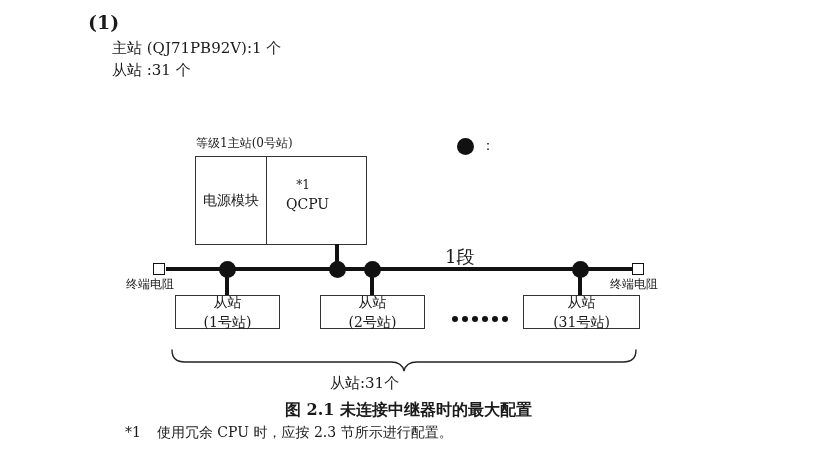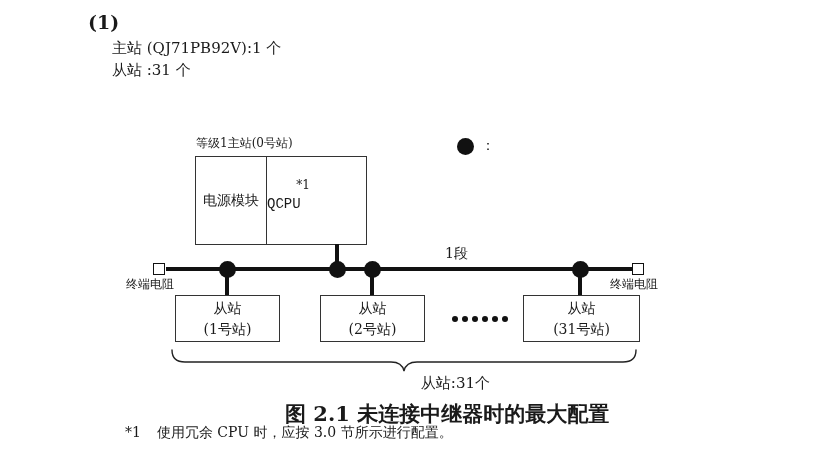--- a/index.html
+++ b/index.html
@@ -30,51 +30,51 @@
   .master-box {
     left: 195px; top: 156px; width: 172px; height: 89px;
     border: 1.3px solid #333; box-sizing: border-box;
     display: flex; background: #fff;
   }
   .m-cell { position: relative; box-sizing: border-box; font-size: 14px; }
   .m-cell + .m-cell { border-left: 1.3px solid #333; }
   .cell-power { width: 70px; display: flex; align-items: center; justify-content: center; }
   .cell-cpu { width: 47px; }
   .cpu-note { position: absolute; top: 21px; right: 3px; font-size: 12px; }
-  .cpu-label { position: absolute; top: 39px; left: 0; font-family: Liberation Mono, monospace; }
+  .cpu-label { position: absolute; top: 39px; left: 19px; }
   .cell-if { width: 55px; padding: 23px 0 0 5px; line-height: 1.38; }
 
   
   .legend { left: 457px; top: 137px; display: flex; align-items: center; gap: 7px; font-size: 14px; white-space: nowrap; }
   .legend-dot { width: 17px; height: 17px; border-radius: 50%; background: #111; }
 
   
   .bus-line { left: 166px; top: 267px; width: 468px; height: 4px; background: #111; }
   .terminator { width: 12px; height: 12px; background: #fff; border: 1.6px solid #111; box-sizing: border-box; top: 263px; }
   .term-label { top: 276px; font-size: 12px; white-space: nowrap; }
-  .segment-label { left: 445px; top: 245px; font-size: 14px; white-space: nowrap; }
+  .segment-label { left: 445px; top: 245px; font-size: 18px; white-space: nowrap; }
   .conn-dot { width: 17px; height: 17px; border-radius: 50%; background: #111; top: 261px; }
   .vline { width: 4px; background: #111; }
 
   
   .slave-box {
-    top: 295px; height: 47px;
+    top: 295px; height: 34px;
     border: 1.3px solid #333; box-sizing: border-box; background: #fff;
     display: flex; flex-direction: column; align-items: center; justify-content: center;
     font-size: 14px; line-height: 1.45; text-align: center;
   }
   .ellipsis { left: 452px; top: 316px; display: flex; gap: 4px; align-items: center; }
   .ellipsis span { width: 6px; height: 6px; border-radius: 50%; background: #111; }
 
   
   .brace { left: 171px; top: 349px; }
-  .count-label { left: 330px; top: 374px; width: 160px; text-align: right; font-size: 15px; white-space: nowrap; }
+  .count-label { left: 330px; top: 374px; width: 160px; text-align: left; font-size: 15px; white-space: nowrap; }
 
   
-  .caption { left: 285px; top: 400px; font-size: 21px; font-weight: bold; white-space: nowrap; }
+  .caption { left: 285px; top: 400px; font-size: 16px; font-weight: bold; white-space: nowrap; }
   .footnote { left: 125px; top: 424px; font-size: 14px; display: flex; gap: 16px; white-space: nowrap; }
 </style>
 </head>
 <body>
 
 <div class="page">
 
   <div class="abs heading">
     <span>(1)</span>
   </div>
@@ -136,16 +136,16 @@
   </div>
 
   <svg class="abs brace" width="466" height="25" viewBox="0 0 466 25">
     <path d="M 1 1 Q 1 13 14 13 L 220 13 Q 231 13 233 22 Q 235 13 246 13 L 452 13 Q 465 13 465 1" fill="none" stroke="#222" stroke-width="1.4" stroke-linecap="round"></path>
   </svg>
   <div class="abs count-label">从站:31个</div>
 
   <div class="abs caption">图 2.1 未连接中继器时的最大配置</div>
   <div class="abs footnote">
     <span>*1</span>
-    <span>使用冗余 CPU 时，应按 3.0 节所示进行配置。</span>
+    <span>使用冗余 CPU 时，应按 2.3 节所示进行配置。</span>
   </div>
 
 </div>
 
 </body></html>

